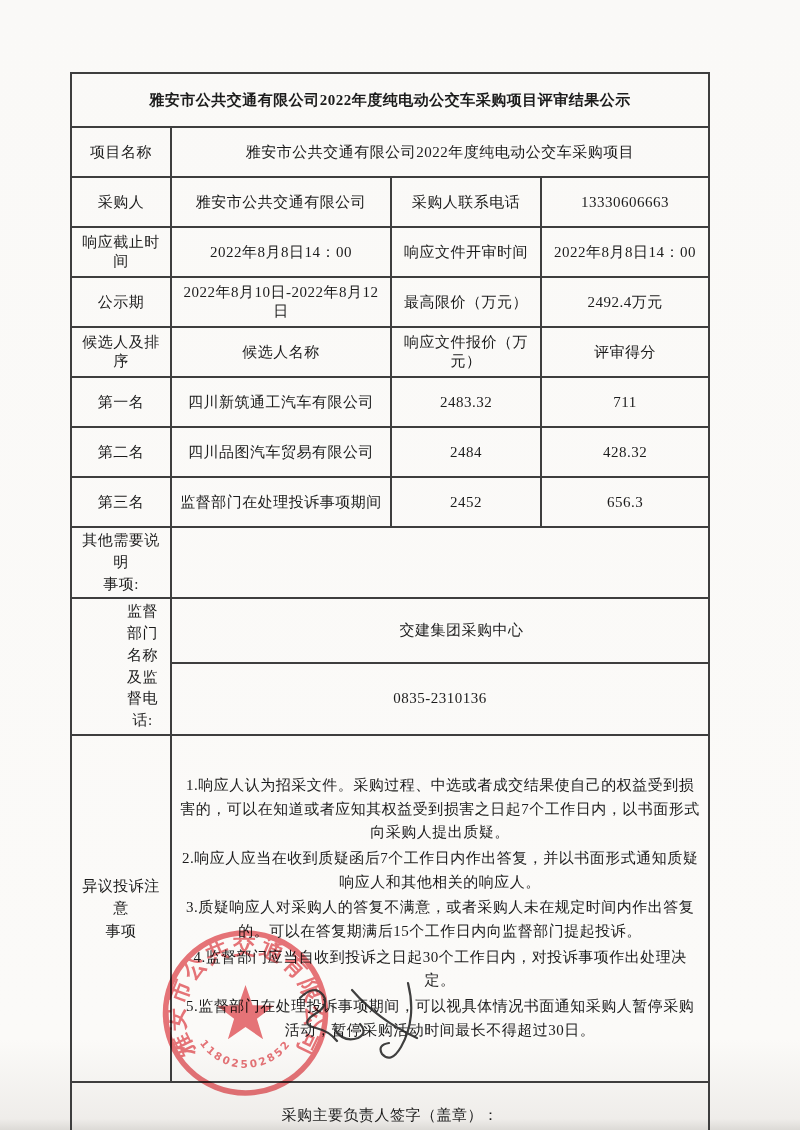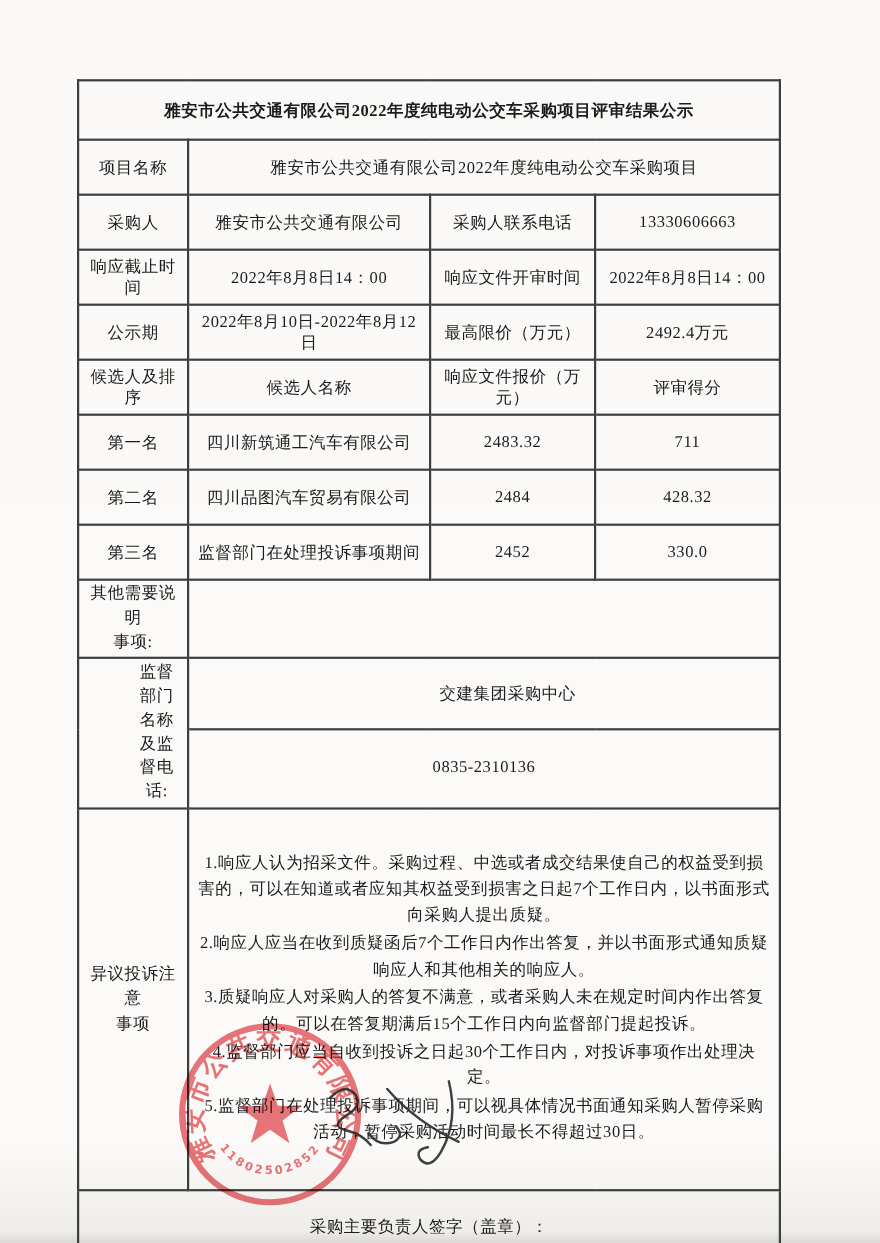--- a/index.html
+++ b/index.html
@@ -144,21 +144,21 @@
       <td>第二名</td>
       <td class="left">四川品图汽车贸易有限公司</td>
       <td>2484</td>
       <td>428.32</td>
     </tr>
 
     <tr class="r-std">
       <td>第三名</td>
       <td class="left">监督部门在处理投诉事项期间</td>
       <td>2452</td>
-      <td>330.0</td>
+      <td>656.3</td>
     </tr>
 
     <tr class="r-std">
       <td class="prewrap">其他需要说明
 事项:</td>
       <td colspan="3"></td>
     </tr>
 
     <tr class="r-sup1">
       <td rowspan="2" class="prewrap">监督部门名称

